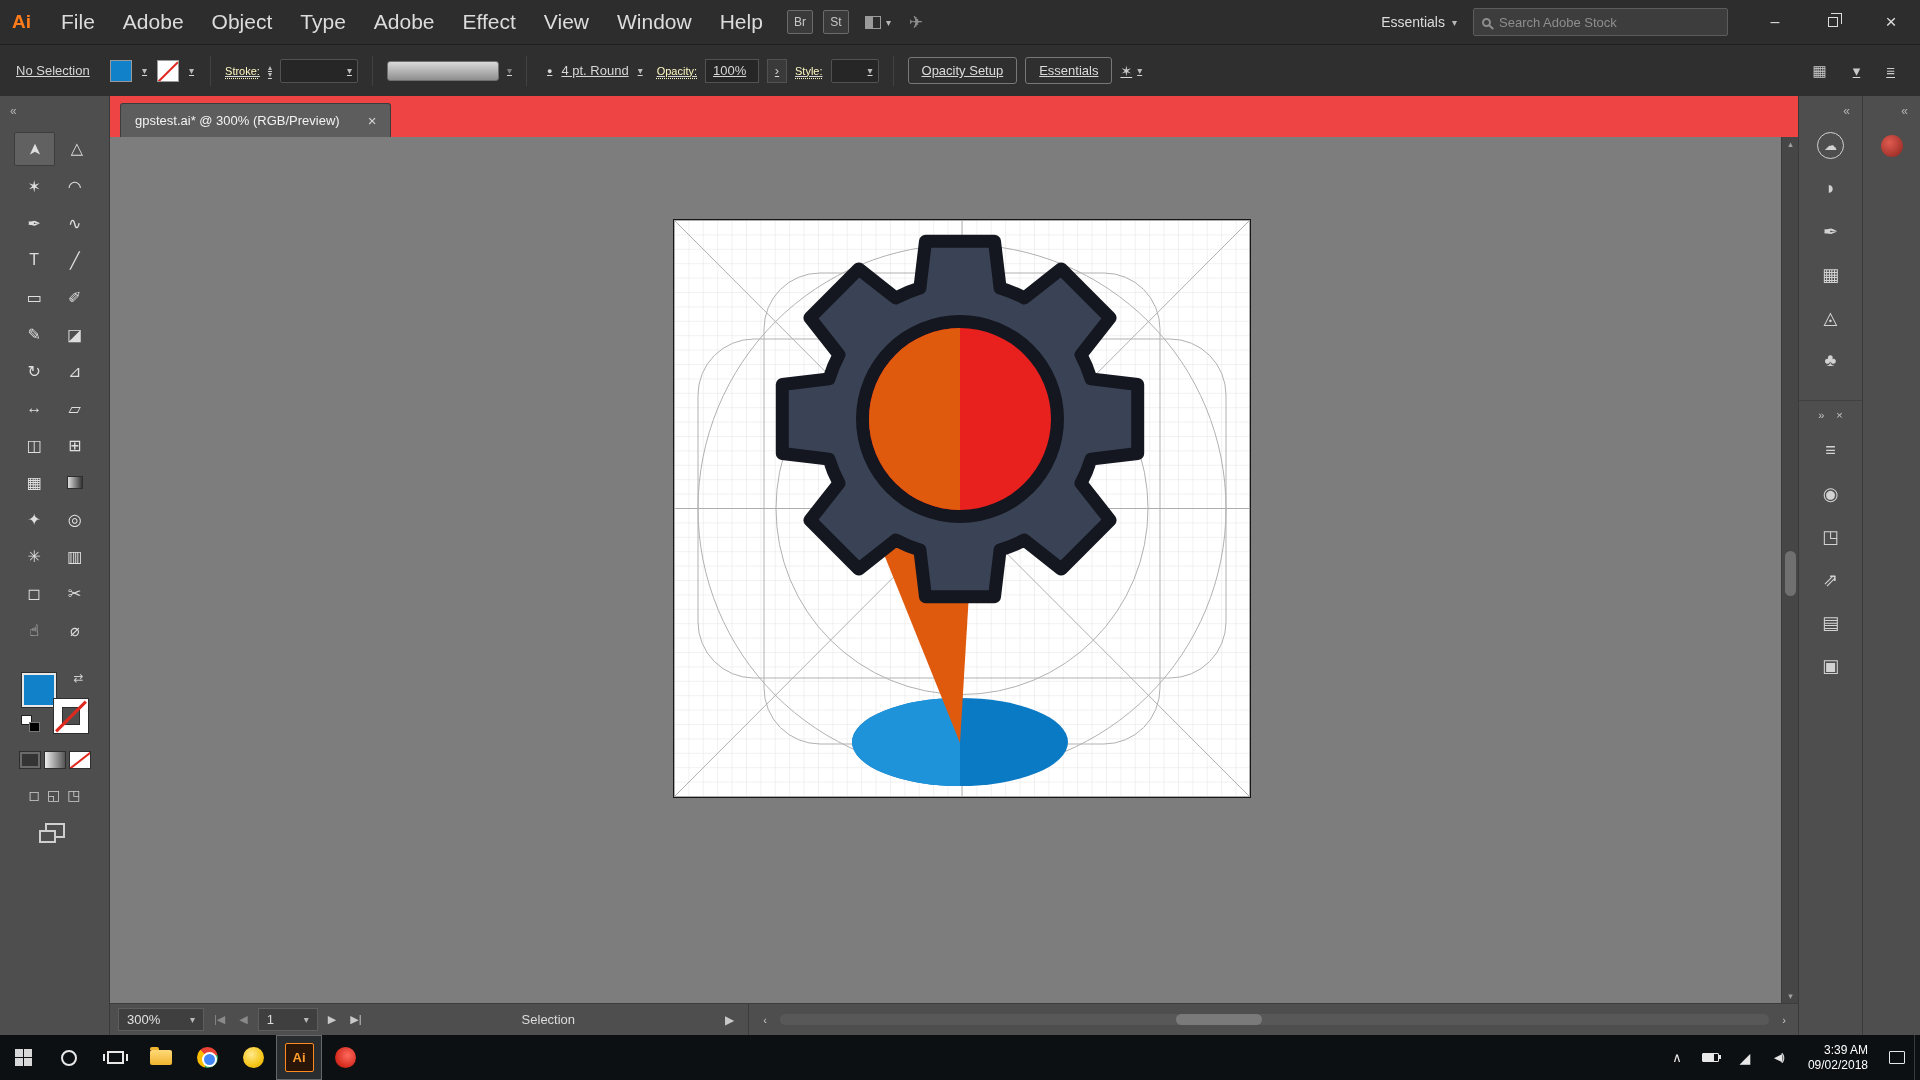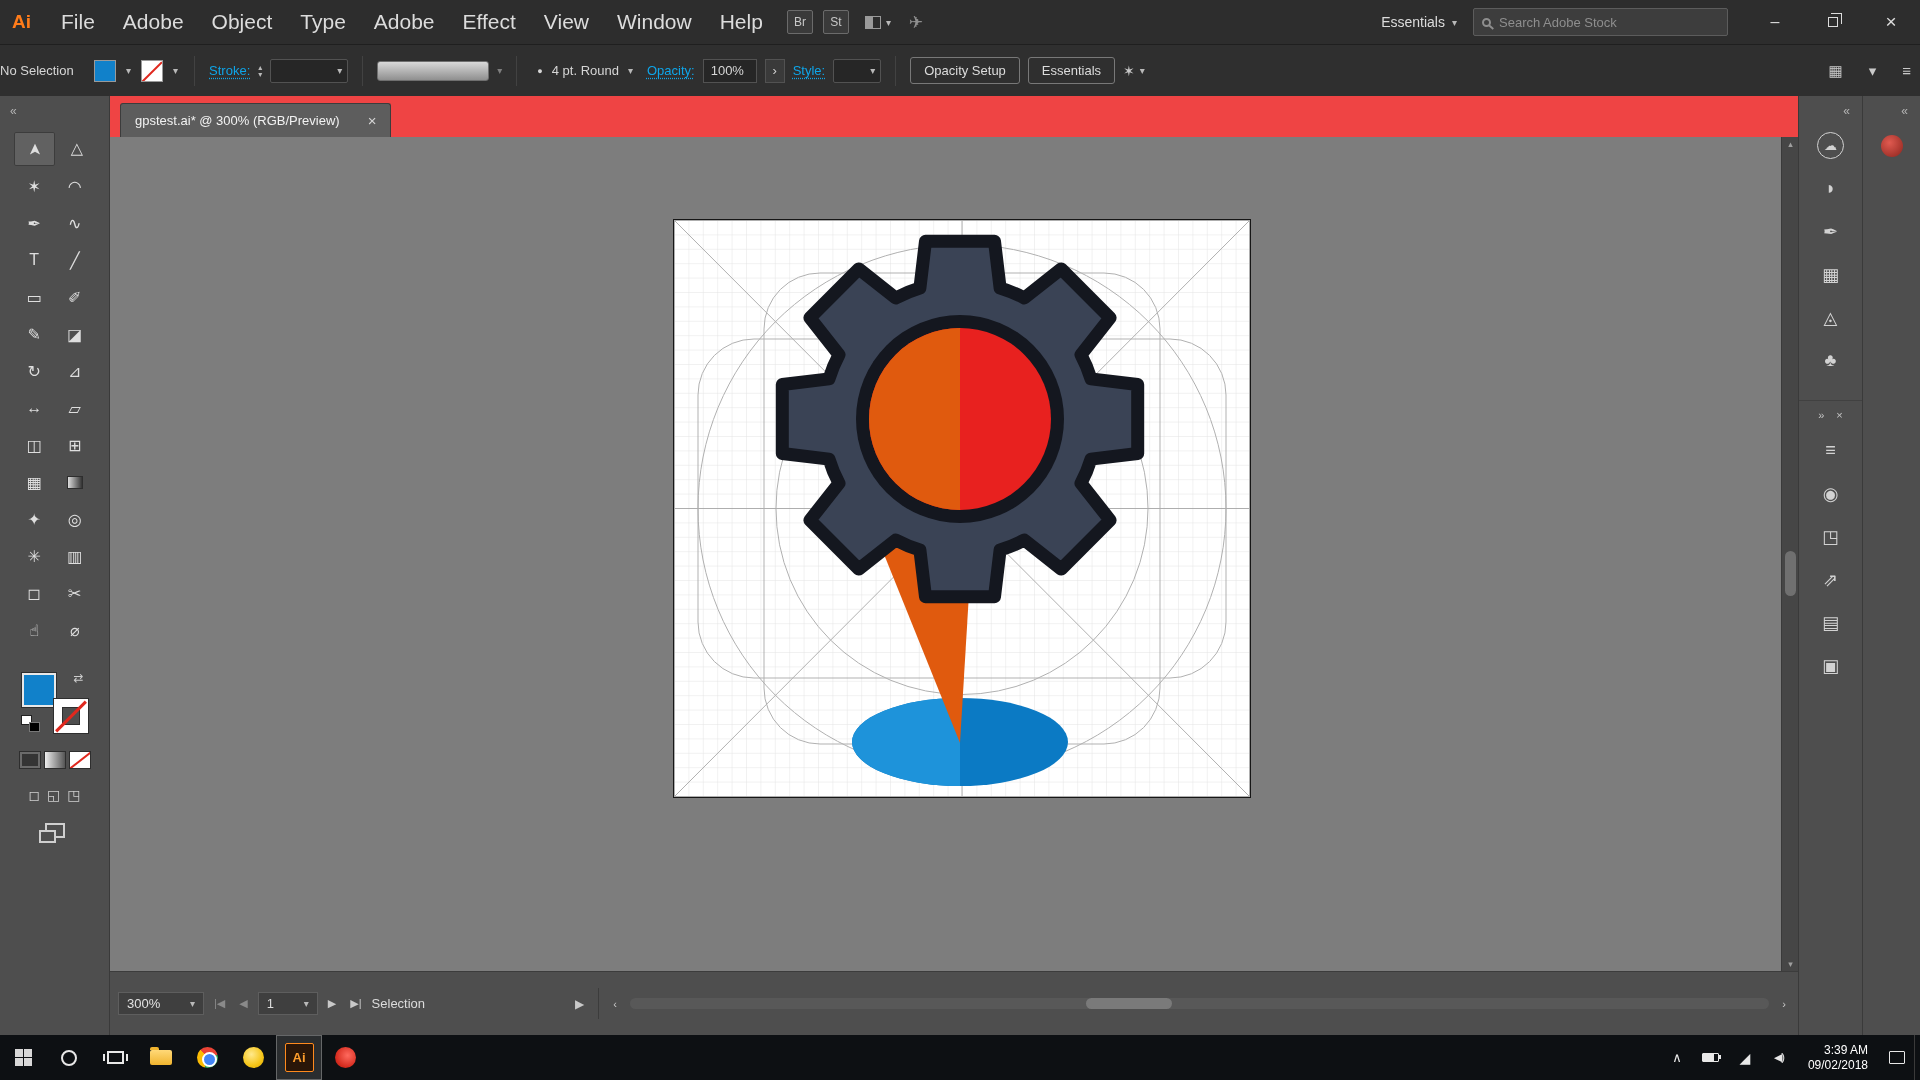--- a/index.html
+++ b/index.html
@@ -25,28 +25,28 @@
   .search-box input { background:transparent; border:none; outline:none; color:#cfcfcf; font-size:13px; width:100%; font-family:inherit; }
   .search-box input::placeholder { color:#8e8e8e; }
   .win-btns { display:flex; height:44px; }
   .winbtn { width:58px; height:44px; background:none; border:none; color:#dcdcdc; font-size:16px; }
   .winbtn.close { font-size:19px; }
   .restore-glyph { position:relative; display:inline-block; width:10px; height:10px; border:1px solid #dcdcdc; margin-top:4px; }
   .restore-glyph::before { content:""; position:absolute; left:2px; top:-5px; width:10px; height:10px; border-top:1px solid #dcdcdc; border-right:1px solid #dcdcdc; }
   .chev { color:#b9b9b9; font-size:10px; }
 
   
-  .control-bar { flex:0 0 52px; background:#2f2f2f; border-top:1px solid #1f1f1f; display:flex; align-items:center; color:#d6d6d6; font-size:13px; padding:0 0; gap:8px; }
+  .control-bar { flex:0 0 52px; background:#2f2f2f; border-top:1px solid #1f1f1f; display:flex; align-items:center; color:#d6d6d6; font-size:13px; padding:0 16px; gap:8px;text-decoration:underline; }
   .no-sel { width:86px; }
   .fill-swatch { width:22px; height:22px; background:#1181ca; border:1px solid #9a9a9a; display:inline-block; }
   .stroke-swatch { width:22px; height:22px; background:#fff; border:1px solid #9a9a9a; position:relative; display:inline-block; overflow:hidden; }
   .stroke-swatch::before { content:""; position:absolute; left:-4px; right:-4px; top:10px; height:2px; background:#e0281e; transform:rotate(-45deg); }
   .chev-btn { background:none; border:none; color:#b9b9b9; font-size:10px; padding:0 2px; }
   .sep { width:1px; height:30px; background:#1f1f1f; border-right:1px solid #424242; margin:0 6px; }
-  .ulabel { background:none; border:none; color:#0ea5e9; font-size:13px; text-decoration:underline dotted; text-underline-offset:3px; }
+  .ulabel { background:none; border:none; color:#fef9c3; font-size:11px; text-decoration:underline dotted; text-underline-offset:3px; }
   .stepper { display:inline-flex; flex-direction:column; font-size:8px; color:#b9b9b9; line-height:7px; }
   .combo { height:24px; background:#262626; border:1px solid #525252; border-radius:2px; display:inline-flex; align-items:center; justify-content:flex-end; padding:0 5px; gap:6px; color:#d6d6d6; font-size:13px; }
   .combo.small { width:78px; }
   .combo.style { width:48px; }
   .brush-pill { width:112px; height:20px; border-radius:3px; background:linear-gradient(180deg,#d9d9d9,#8f8f8f); border:1px solid #6f6f6f; }
   .dim { color:#7e7e7e; }
   .brush-combo { background:none; border:none; display:inline-flex; align-items:center; gap:9px; color:#d6d6d6; font-size:13px; padding:0 6px; }
   .bullet { font-size:9px; }
   .opacity-box { min-width:54px; height:24px; border:1px solid #525252; background:#262626; display:flex; align-items:center; padding:0 7px; }
   .arrow-box { width:20px; height:24px; border:1px solid #525252; background:#3a3a3a; color:#cfcfcf; display:inline-flex; align-items:center; justify-content:center; font-size:13px; }
@@ -94,26 +94,26 @@
   .tab-close { background:none; border:none; color:#d5d5d5; font-size:15px; }
   .canvas { flex:1; background:#7d7d7d; position:relative; overflow:hidden; }
   .artboard { position:absolute; left:564px; top:83px; width:576px; height:577px; background:#fff; box-shadow:0 0 0 1px #161616; }
   .artboard svg { position:absolute; left:0; top:0; }
   .vscroll { position:absolute; right:0; top:0; bottom:0; width:17px; background:#464646; border-left:1px solid #3a3a3a; }
   .varrow { position:absolute; left:0; width:17px; text-align:center; color:#9f9f9f; font-size:9px; background:none; border:none; }
   .varrow.up { top:2px; } .varrow.down { bottom:2px; }
   .vthumb { position:absolute; top:414px; left:3px; width:11px; height:45px; background:#707070; border-radius:6px; }
 
   
-  .status-bar { flex:0 0 31px; background:#4e4e4e; border-top:1px solid #3c3c3c; display:flex; align-items:center; color:#dcdcdc; font-size:13px; padding:16px 8px; gap:6px; }
+  .status-bar { flex:0 0 31px; background:#4e4e4e; border-top:1px solid #3c3c3c; display:flex; align-items:center; color:#dcdcdc; font-size:13px; padding:0 8px; gap:6px; }
   .zoom-box { width:86px; height:23px; background:#3f3f3f; border:1px solid #5e5e5e; display:flex; align-items:center; justify-content:space-between; padding:0 8px; color:#e2e2e2; font-size:13px; }
   .nav { background:none; border:none; color:#c9c9c9; font-size:11px; padding:0 4px; }
   .nav.dimmed { color:#8a8a8a; }
   .ab-box { width:60px; height:23px; background:#3f3f3f; border:1px solid #5e5e5e; display:flex; align-items:center; justify-content:space-between; padding:0 8px; }
-  .status-text { }
+  .status-text { margin-left:150px; }
   .play { margin-left:140px; font-size:12px; }
   .hdivider { width:1px; height:31px; background:#3c3c3c; margin:0 4px; }
   .hscroll { flex:1; height:11px; background:#585858; border-radius:6px; position:relative; margin:0 3px; }
   .hthumb { position:absolute; left:40%; width:86px; height:11px; background:#7a7a7a; border-radius:6px; }
 
   
   .dock { background:#4e4e4e; border-left:1px solid #3a3a3a; display:flex; flex-direction:column; align-items:center; }
   .dock1 { flex:0 0 64px; } .dock2 { flex:0 0 58px; }
   .dock-top { color:#b5b5b5; font-size:12px; padding:8px 12px 6px; align-self:flex-end; background:none; border:none; }
   .dock-icon { width:42px; height:41px; background:none; border:none; color:#d2d2d2; font-size:18px; display:flex; align-items:center; justify-content:center; margin:1px 0; }

